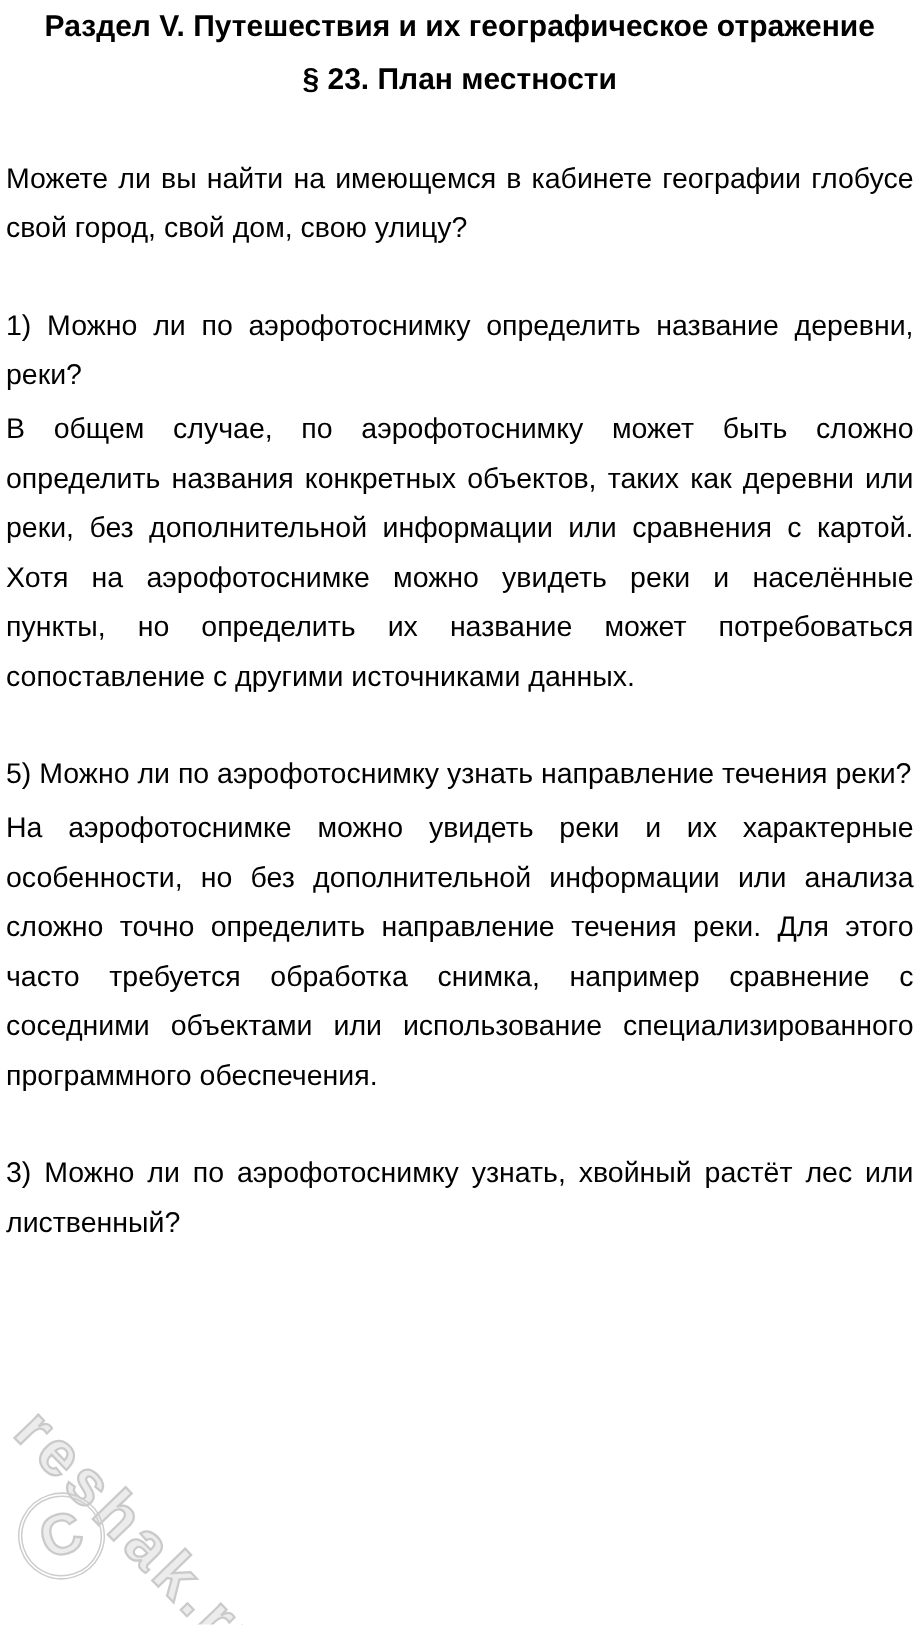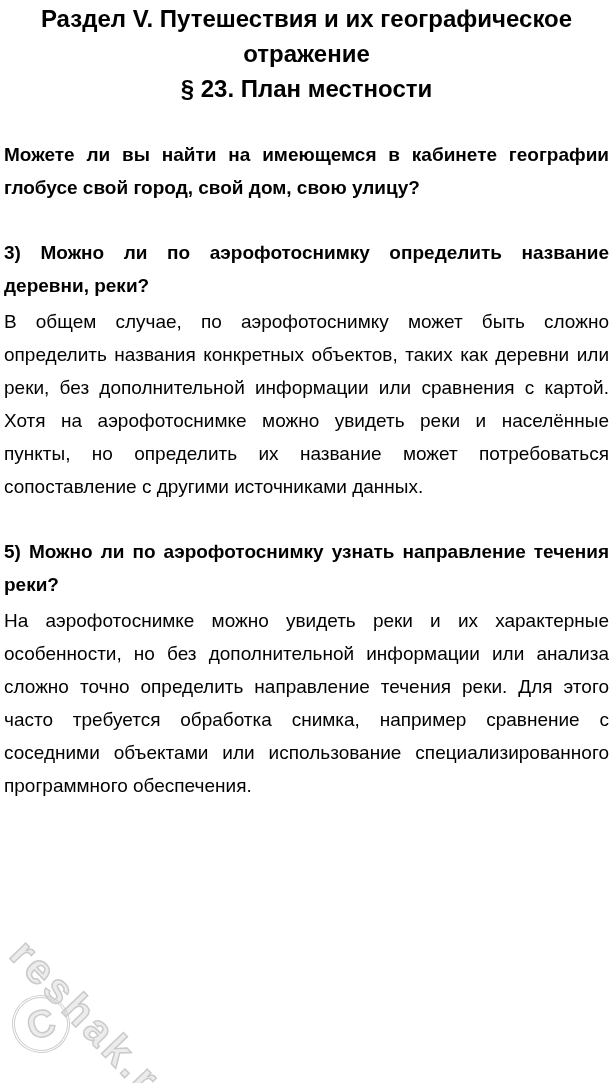--- a/index.html
+++ b/index.html
@@ -20,35 +20,35 @@
     height: 1083px;
     padding: 1px 4px 0 4px;
     font-family: "Liberation Sans", "DejaVu Sans", sans-serif;
     font-size: 19px;
     line-height: 33px;
     color: #000000;
   }
   .page h1, .page h2 {
     margin: 0;
     padding: 0;
-    font-size: 24px;
+    font-size: 20px;
     font-weight: 700;
     text-align: center;
     line-height: 35px;
     position: relative;
     z-index: 1;
   }
   .page p {
     margin: 3px 0;
     text-align: justify;
     position: relative;
     z-index: 1;
   }
   .page p.b {
-    font-weight: 700;
+    font-weight: 400;
     margin-top: 32px;
   }
   
   .watermark {
     position: absolute;
     left: 0;
     top: 925px;
     width: 190px;
     height: 158px;
     z-index: 0;
@@ -98,23 +98,24 @@
   </div>
 
   <h1>Раздел V. Путешествия и их географическое отражение</h1>
 
   <h2>§ 23. План местности</h2>
 
   <p class="b">Можете ли вы найти на имеющемся в кабинете географии глобусе свой город, свой дом, свою улицу?</p>
 
 
 
-  <p class="b">3) Можно ли по аэрофотоснимку определить название деревни, реки?</p>
+  <p class="b">1) Можно ли по аэрофотоснимку определить название деревни, реки?</p>
 
   <p>В общем случае, по аэрофотоснимку может быть сложно определить названия конкретных объектов, таких как деревни или реки, без дополнительной информации или сравнения с картой. Хотя на аэрофотоснимке можно увидеть реки и населённые пункты, но определить их название может потребоваться сопоставление с другими источниками данных.</p>
 
   <p class="b">5) Можно ли по аэрофотоснимку узнать направление течения реки?</p>
 
   <p>На аэрофотоснимке можно увидеть реки и их характерные особенности, но без дополнительной информации или анализа сложно точно определить направление течения реки. Для этого часто требуется обработка снимка, например сравнение с соседними объектами или использование специализированного программного обеспечения.</p>
 
+  <p class="b">3) Можно ли по аэрофотоснимку узнать, хвойный растёт лес или лиственный?</p>
 
 
 </div>
 
 </body></html>

